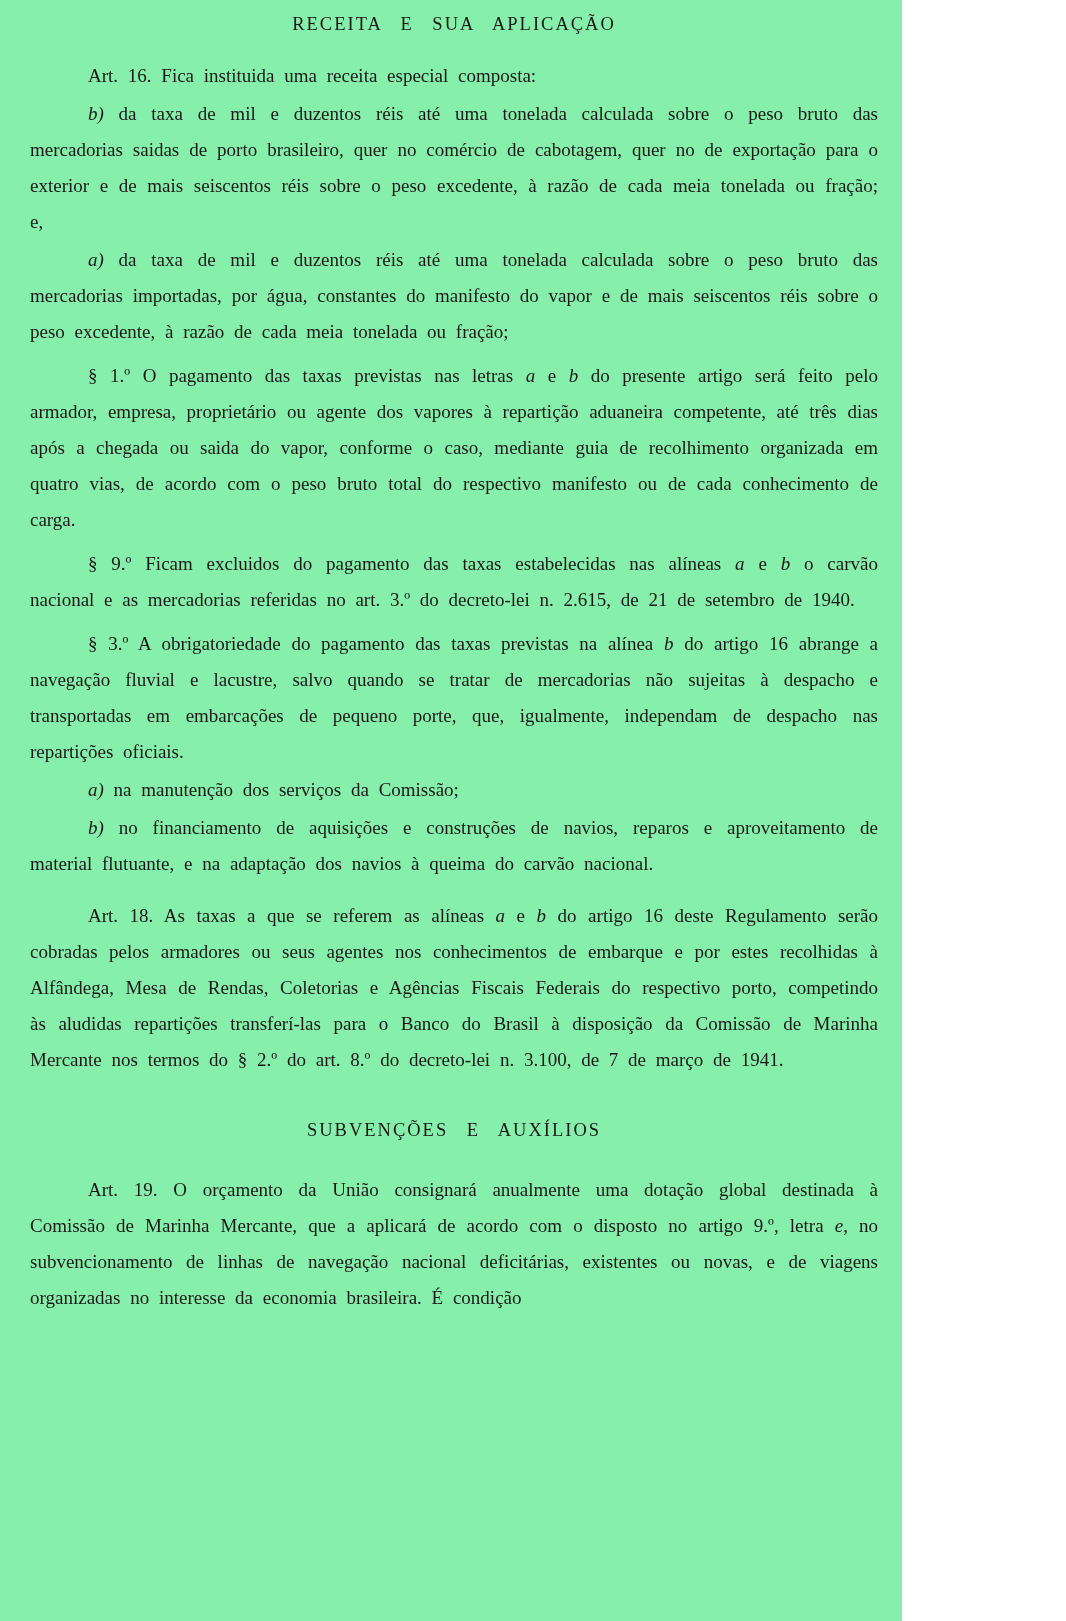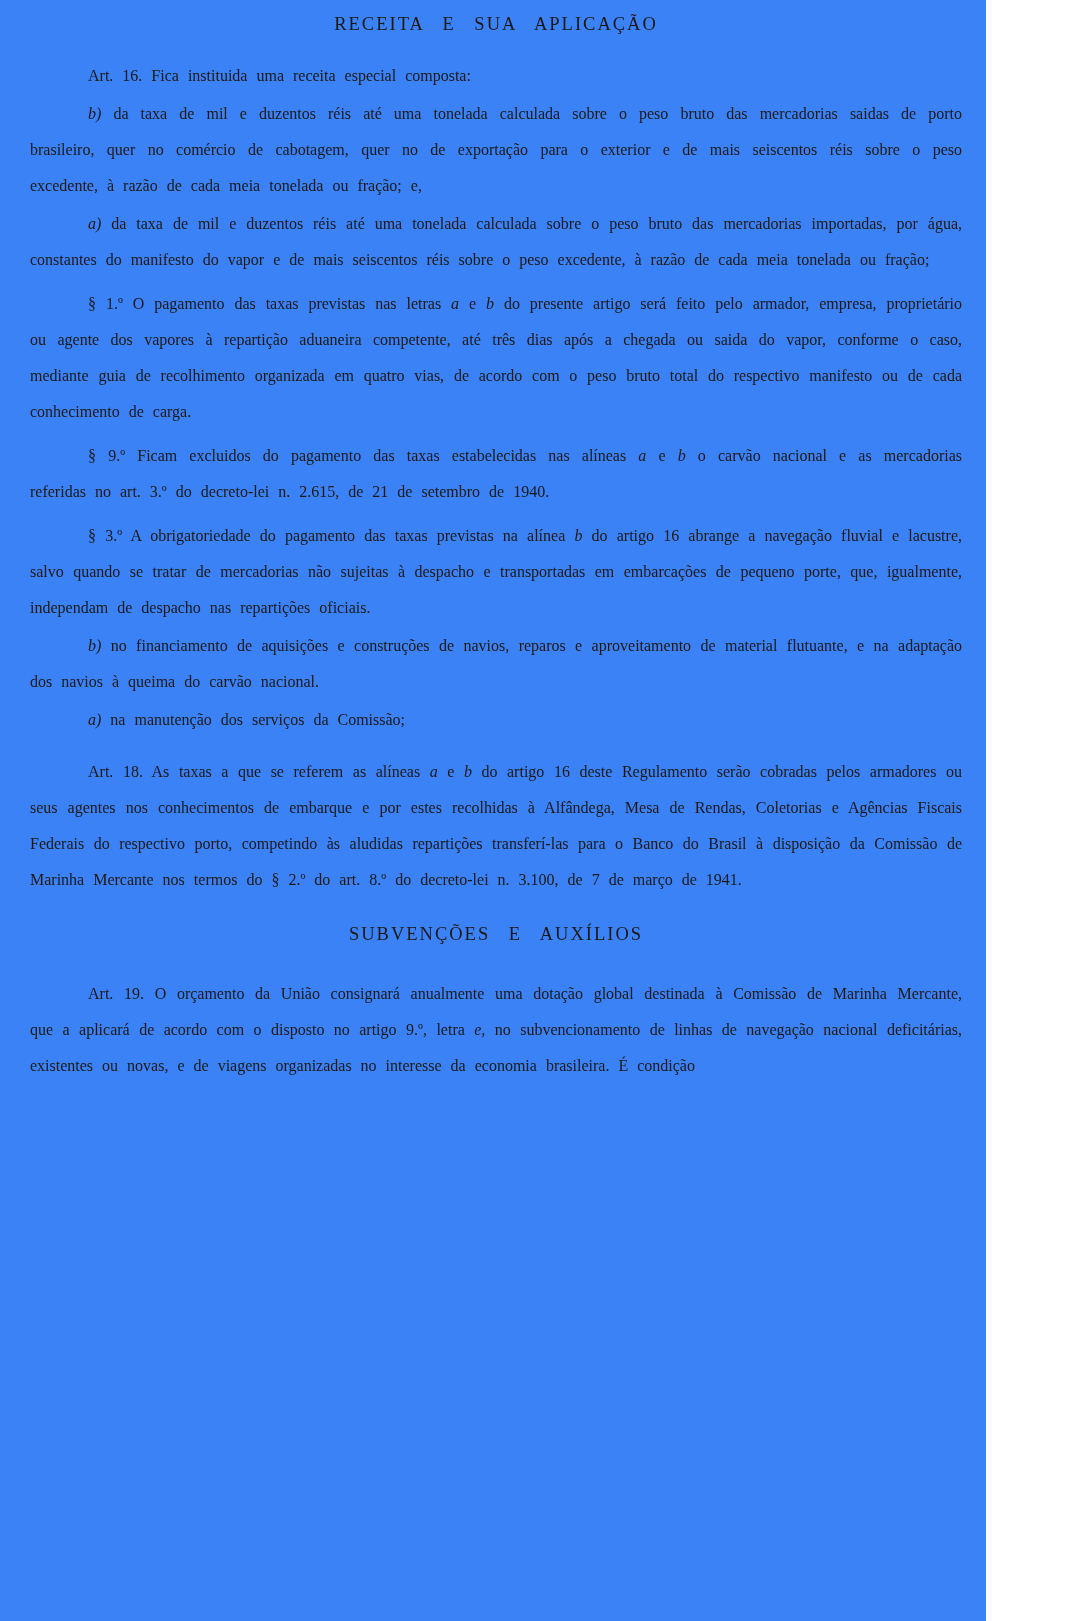--- a/index.html
+++ b/index.html
@@ -1,42 +1,42 @@
 <!DOCTYPE html>
 <html><head>
 <meta charset="utf-8">
 <style>
   * { box-sizing: border-box; }
   html, body { margin: 0; padding: 0; background: #ffffff; }
   .page {
-    width: 986px;
+    width: 902px;
     height: 1621px;
-    background: #3b82f6;
+    background: #86efac;
     color: #1b1916;
     font-family: "Liberation Serif", "DejaVu Serif", serif;
     padding: 12px 24px 20px 30px;
     overflow: hidden;
     position: relative;
   }
   .doc p, .doc h2 { margin: 0; }
   .doc p {
-    font-size: 16px;
+    font-size: 19px;
     line-height: 36px;
     text-align: justify;
     word-spacing: 5px;
     text-indent: 58px;
   }
   .doc h2.heading {
     font-size: 18.5px;
     font-weight: normal;
     text-align: center;
     letter-spacing: 2px;
     word-spacing: 12px;
     line-height: 24px;
-    margin-top: 24px;
+    margin-top: 40px;
     margin-bottom: 30px;
     text-indent: 0;
   }
   .doc h2.heading:first-child { margin-top: 0; margin-bottom: 22px; }
   .art  { margin-top: 16px !important; }
   .item { margin-top: 2px  !important; }
   .sub  { margin-top: 8px  !important; }
   em { font-style: italic; }
 </style>
 </head>
@@ -44,19 +44,19 @@
 
 <div class="page">
   <div class="doc">
       <h2 class="heading"><span>RECEITA E SUA APLICAÇÃO</span></h2>
       <p class="art"><span>Art. 16. Fica instituida uma receita especial composta:</span></p>
       <p class="item"><em>b)</em><span> da taxa de mil e duzentos réis até uma tonelada calculada sobre o peso bruto das mercadorias saidas de porto brasileiro, quer no comércio de cabotagem, quer no de exportação para o exterior e de mais seiscentos réis sobre o peso excedente, à razão de cada meia tonelada ou fração; e,</span></p>
       <p class="item"><em>a)</em><span> da taxa de mil e duzentos réis até uma tonelada calculada sobre o peso bruto das mercadorias importadas, por água, constantes do manifesto do vapor e de mais seiscentos réis sobre o peso excedente, à razão de cada meia tonelada ou fração;</span></p>
       <p class="sub"><span>§ 1.º O pagamento das taxas previstas nas letras </span><em>a</em><span> e </span><em>b</em><span> do presente artigo será feito pelo armador, empresa, proprietário ou agente dos vapores à repartição aduaneira competente, até três dias após a chegada ou saida do vapor, conforme o caso, mediante guia de recolhimento organizada em quatro vias, de acordo com o peso bruto total do respectivo manifesto ou de cada conhecimento de carga.</span></p>
       <p class="sub"><span>§ 9.º Ficam excluidos do pagamento das taxas estabelecidas nas alíneas </span><em>a</em><span> e </span><em>b</em><span> o carvão nacional e as mercadorias referidas no art. 3.º do decreto-lei n. 2.615, de 21 de setembro de 1940.</span></p>
       <p class="sub"><span>§ 3.º A obrigatoriedade do pagamento das taxas previstas na alínea </span><em>b</em><span> do artigo 16 abrange a navegação fluvial e lacustre, salvo quando se tratar de mercadorias não sujeitas à despacho e transportadas em embarcações de pequeno porte, que, igualmente, independam de despacho nas repartições oficiais.</span></p>
+      <p class="item"><em>a)</em><span> na manutenção dos serviços da Comissão;</span></p>
       <p class="item"><em>b)</em><span> no financiamento de aquisições e construções de navios, reparos e aproveitamento de material flutuante, e na adaptação dos navios à queima do carvão nacional.</span></p>
-      <p class="item"><em>a)</em><span> na manutenção dos serviços da Comissão;</span></p>
       <p class="art"><span>Art. 18. As taxas a que se referem as alíneas </span><em>a</em><span> e </span><em>b</em><span> do artigo 16 deste Regulamento serão cobradas pelos armadores ou seus agentes nos conhecimentos de embarque e por estes recolhidas à Alfândega, Mesa de Rendas, Coletorias e Agências Fiscais Federais do respectivo porto, competindo às aludidas repartições transferí-las para o Banco do Brasil à disposição da Comissão de Marinha Mercante nos termos do § 2.º do art. 8.º do decreto-lei n. 3.100, de 7 de março de 1941.</span></p>
       <h2 class="heading"><span>SUBVENÇÕES E AUXÍLIOS</span></h2>
       <p class="art"><span>Art. 19. O orçamento da União consignará anualmente uma dotação global destinada à Comissão de Marinha Mercante, que a aplicará de acordo com o disposto no artigo 9.º, letra </span><em>e</em><span>, no subvencionamento de linhas de navegação nacional deficitárias, existentes ou novas, e de viagens organizadas no interesse da economia brasileira. É condição</span></p>
     </div>
 </div>
 
 </body></html>

